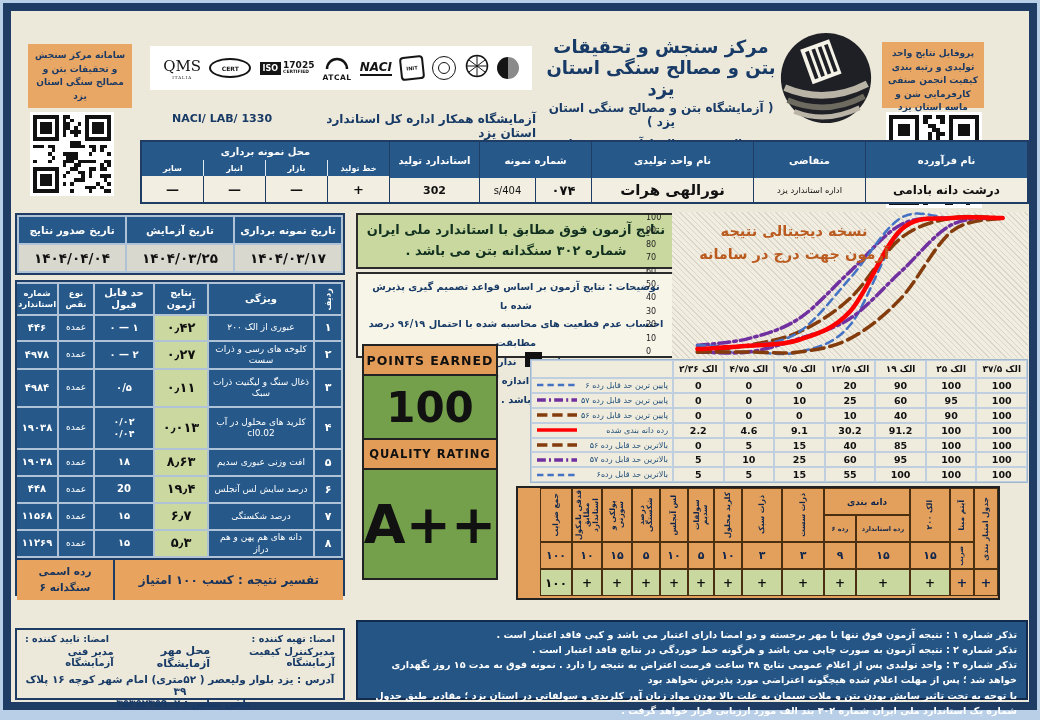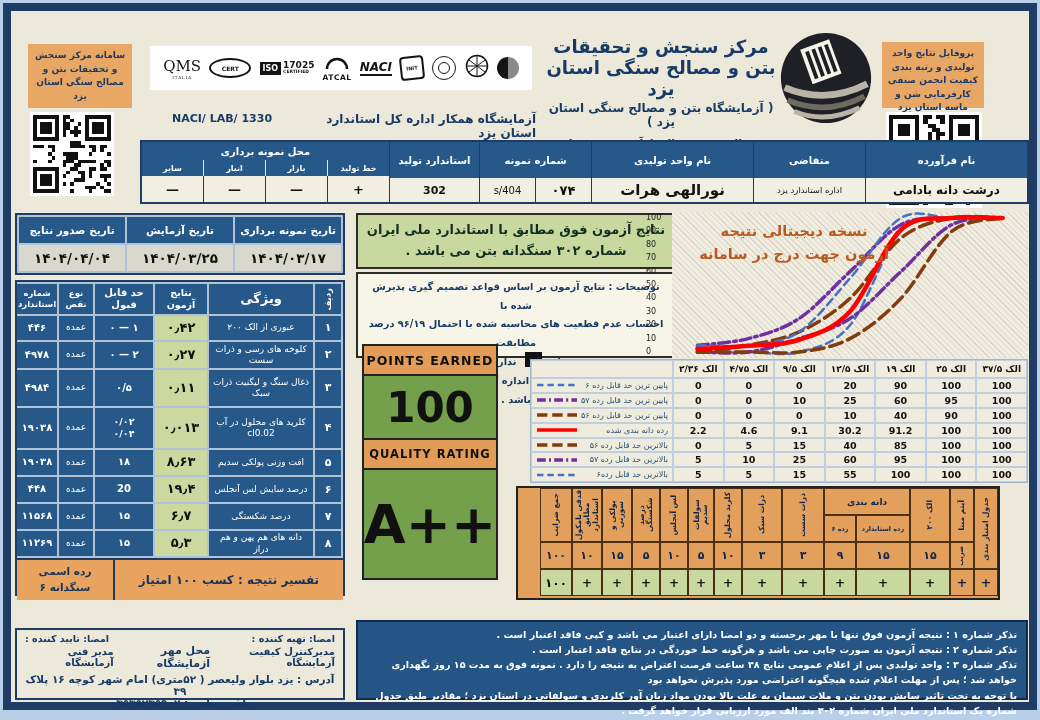--- a/index.html
+++ b/index.html
@@ -439,21 +439,21 @@
       <div class="dhd">تاریخ صدور نتایج</div>
       <div class="dval">۱۴۰۴/۰۴/۰۴</div>
     </div>
   </div>
 
   <div class="abs" id="results" style="left:15px;top:280px;width:330px;height:316px;">
     <div id="results-grid">
         <div class="rc hd">
           <span class="vert" style="font-size: 8.5px;">ردیف</span>
         </div>
-        <div class="rc hd" style="font-size: 13px;">ویژگی</div>
+        <div class="rc hd" style="font-size: 10px;">ویژگی</div>
         <div class="rc hd" style="font-size: 9.5px;">نتایج آزمون</div>
         <div class="rc hd" style="font-size: 10px;">حد قابل قبول</div>
         <div class="rc hd" style="font-size: 8.5px;">نوع نقص</div>
         <div class="rc hd" style="font-size: 8.5px;">شماره استاندارد</div>
         <div class="rc no">۱</div>
         <div class="rc prop">عبوری از الک ۲۰۰</div>
         <div class="rc green">۰٫۴۲</div>
         <div class="rc lim">۰ — ۱</div>
         <div class="rc" style="font-size: 9px;">عمده</div>
         <div class="rc num">۴۴۶</div>
@@ -470,21 +470,21 @@
         <div class="rc" style="font-size: 9px;">عمده</div>
         <div class="rc num">۴۹۸۴</div>
         <div class="rc no">۴</div>
         <div class="rc prop">کلرید های محلول در آب cl0.02</div>
         <div class="rc green">۰٫۰۱۳</div>
         <div class="rc lim" style="font-size: 9.5px;">۰/۰۲
 ۰/۰۴</div>
         <div class="rc" style="font-size: 9px;">عمده</div>
         <div class="rc num">۱۹۰۳۸</div>
         <div class="rc no">۵</div>
-        <div class="rc prop">افت وزنی پولکی سدیم</div>
+        <div class="rc prop">افت وزنی عبوری سدیم</div>
         <div class="rc green">۸٫۶۳</div>
         <div class="rc lim">۱۸</div>
         <div class="rc" style="font-size: 9px;">عمده</div>
         <div class="rc num">۱۹۰۳۸</div>
         <div class="rc no">۶</div>
         <div class="rc prop">درصد سایش لس آنجلس</div>
         <div class="rc green">۱۹٫۴</div>
         <div class="rc lim">20</div>
         <div class="rc" style="font-size: 9px;">عمده</div>
         <div class="rc num">۴۴۸</div>

